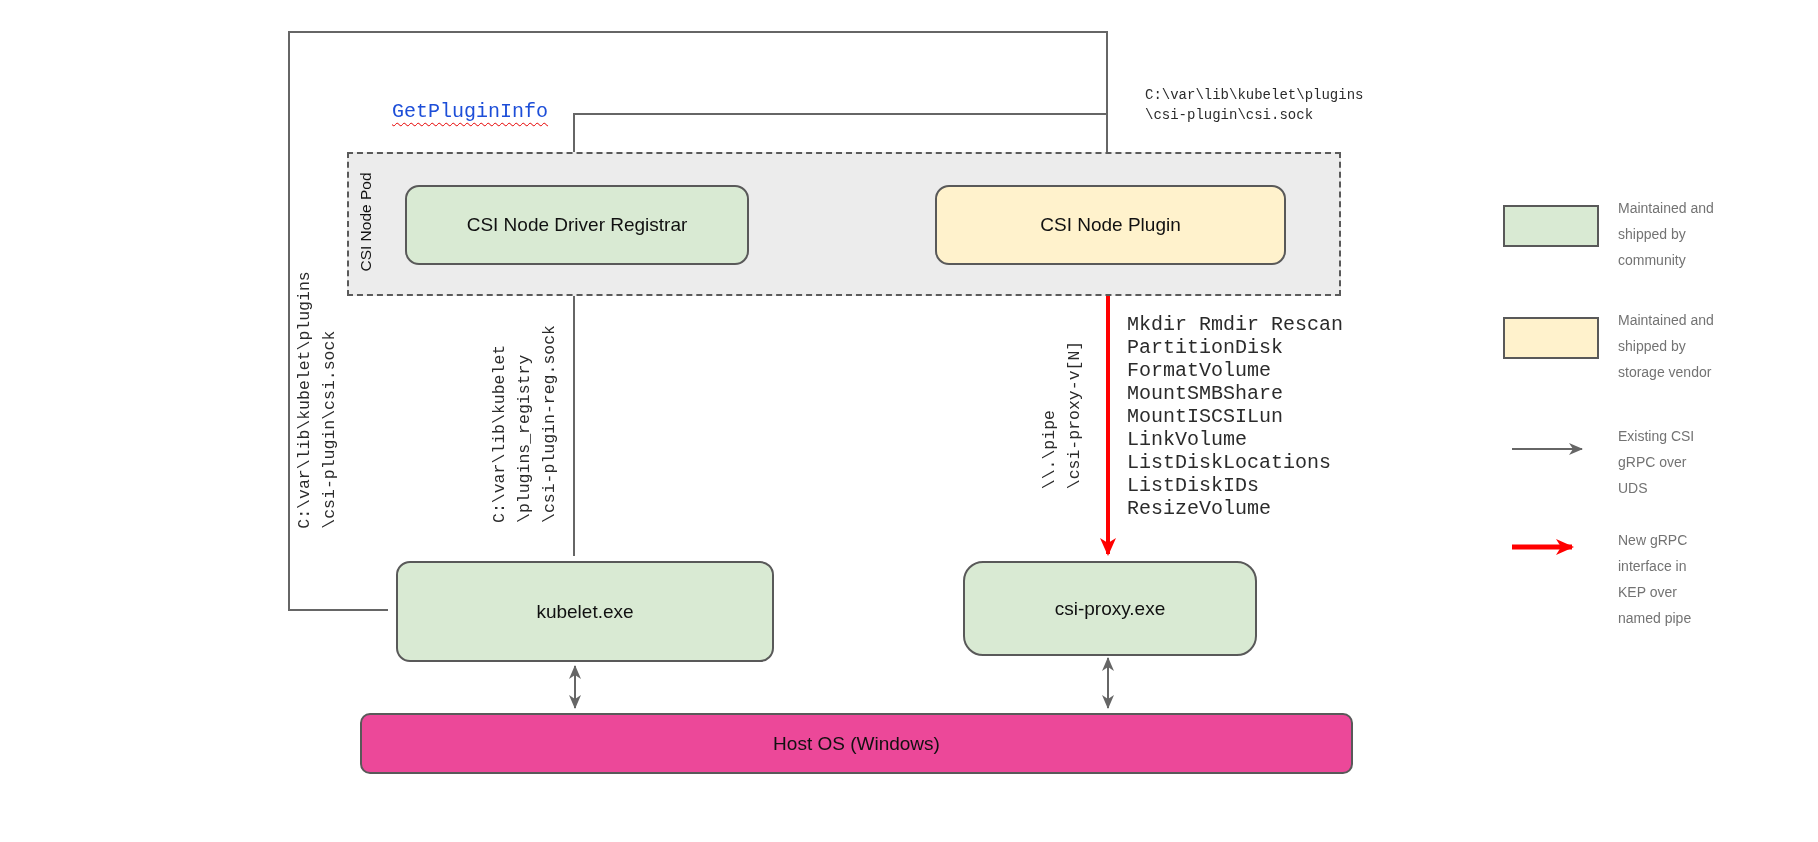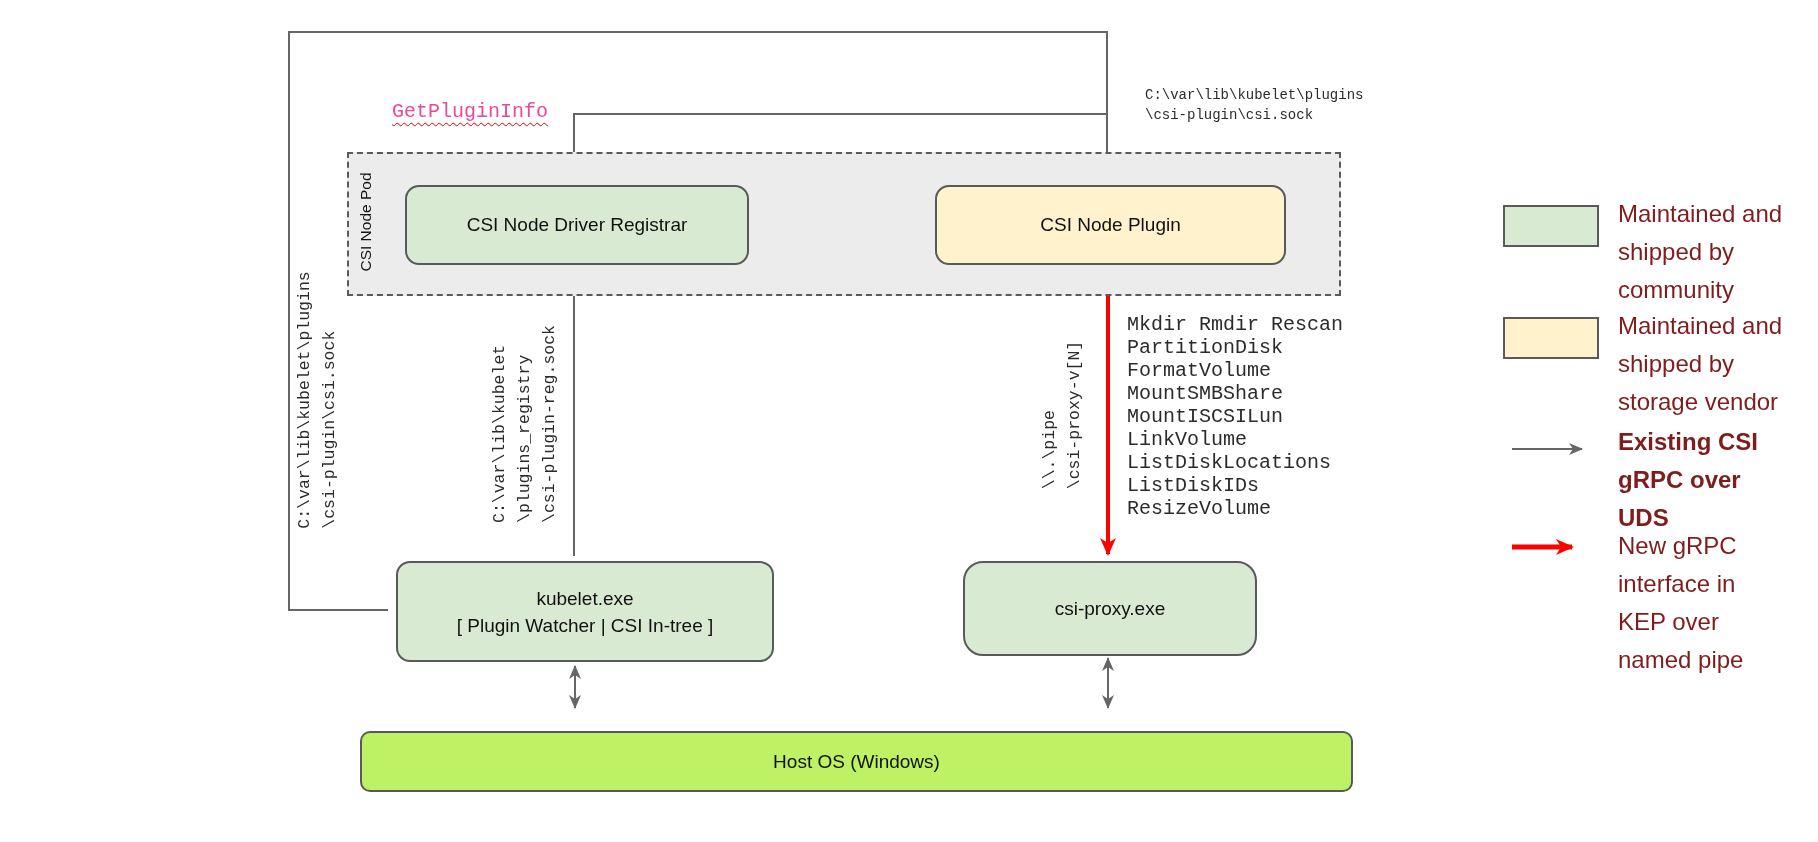--- a/index.html
+++ b/index.html
@@ -6,42 +6,42 @@
   #canvas{position:relative;width:1818px;height:842px;background:#ffffff;overflow:hidden;
           font-family:"Liberation Sans","DejaVu Sans",sans-serif;color:#1f1f1f;}
   .abs{position:absolute;}
   svg.overlay{position:absolute;left:0;top:0;width:1818px;height:842px;pointer-events:none;}
 
   .node{position:absolute;display:flex;align-items:center;justify-content:center;
         border:2px solid #595959;text-align:center;font-size:19px;color:#111;}
   .round{border-radius:14px;}
   .green{background:#d9ead3;}
   .yellow{background:#fff2cc;}
-  .blue{background:#bef264;margin-top:18px;}
+  .blue{background:#ec4899;}
 
   .pod{position:absolute;left:347px;top:152px;width:990px;height:140px;
        background:#ececec;border:2px dashed #5a5a5a;}
 
   .mono{font-family:"Liberation Mono","DejaVu Sans Mono",monospace;color:#2b2b2b;}
   .mono-big{font-size:20px;line-height:26px;white-space:pre-line;}
   .mono-small{font-size:14px;line-height:20px;white-space:pre-line;}
 
   .vtext{position:absolute;width:0;height:0;}
   .vtext>div{position:absolute;transform:translate(-50%,-50%) rotate(-90deg);
              white-space:pre;text-align:center;}
   .vmono{font-family:"Liberation Mono","DejaVu Sans Mono",monospace;
          font-size:16.5px;line-height:25px;color:#2b2b2b;}
 
-  .gpi{font-family:"Liberation Mono","DejaVu Sans Mono",monospace;font-size:20px;color:#ec4899;
+  .gpi{font-family:"Liberation Mono","DejaVu Sans Mono",monospace;font-size:20px;color:#1d4ed8;
        text-decoration:underline;text-decoration-style:wavy;text-decoration-color:#e60000;
        text-decoration-thickness:1px;text-underline-offset:5px;}
 
   .legend-swatch{position:absolute;width:92px;height:38px;border:2px solid #595959;}
-  .legend-label{position:absolute;width:200px;font-size:24px;line-height:38px;
-                white-space:pre-line;color:#7f1d1d;}
+  .legend-label{position:absolute;width:200px;font-size:14px;line-height:26px;
+                white-space:pre-line;color:#737373;}
   .kubelet-line{display:block;}
 </style>
 </head>
 <body>
 
 <div id="canvas">
 
   <svg class="overlay">
     <defs>
       <marker id="mG" markerUnits="userSpaceOnUse" markerWidth="15" markerHeight="13" refX="13" refY="6" orient="auto-start-reverse">
@@ -76,21 +76,20 @@
   <div class="node green round" style="left:405px;top:185px;width:340px;height:76px;">
     <span>CSI Node Driver Registrar</span>
   </div>
 
   <div class="node yellow round" style="left:935px;top:185px;width:347px;height:76px;">
     <span>CSI Node Plugin</span>
   </div>
 
   <div class="node green round" style="left:396px;top:561px;width:374px;height:97px;flex-direction:column;line-height:27px;">
     <span class="kubelet-line">kubelet.exe</span>
-    <span class="kubelet-line">[ Plugin Watcher | CSI In-tree ]</span>
   </div>
 
   <div class="node green round" style="left:963px;top:561px;width:290px;height:91px;border-radius:20px;">
     <span>csi-proxy.exe</span>
   </div>
 
   <div class="node blue" style="left:360px;top:713px;width:989px;height:57px;border-radius:10px;">
     <span>Host OS (Windows)</span>
   </div>
 
@@ -130,21 +129,21 @@
   <div class="legend-swatch green" style="left:1503px;top:205px;"></div>
   <div class="legend-label" style="left:1618px;top:195px;">Maintained and
 shipped by
 community</div>
 
   <div class="legend-swatch yellow" style="left:1503px;top:317px;"></div>
   <div class="legend-label" style="left:1618px;top:307px;">Maintained and
 shipped by
 storage vendor</div>
 
-  <div class="legend-label" style="left:1618px;top:423px;font-weight:bold;">Existing CSI
+  <div class="legend-label" style="left:1618px;top:423px;">Existing CSI
 gRPC over
 UDS</div>
 
   <div class="legend-label" style="left:1618px;top:527px;">New gRPC
 interface in
 KEP over
 named pipe</div>
 
 </div>
 

